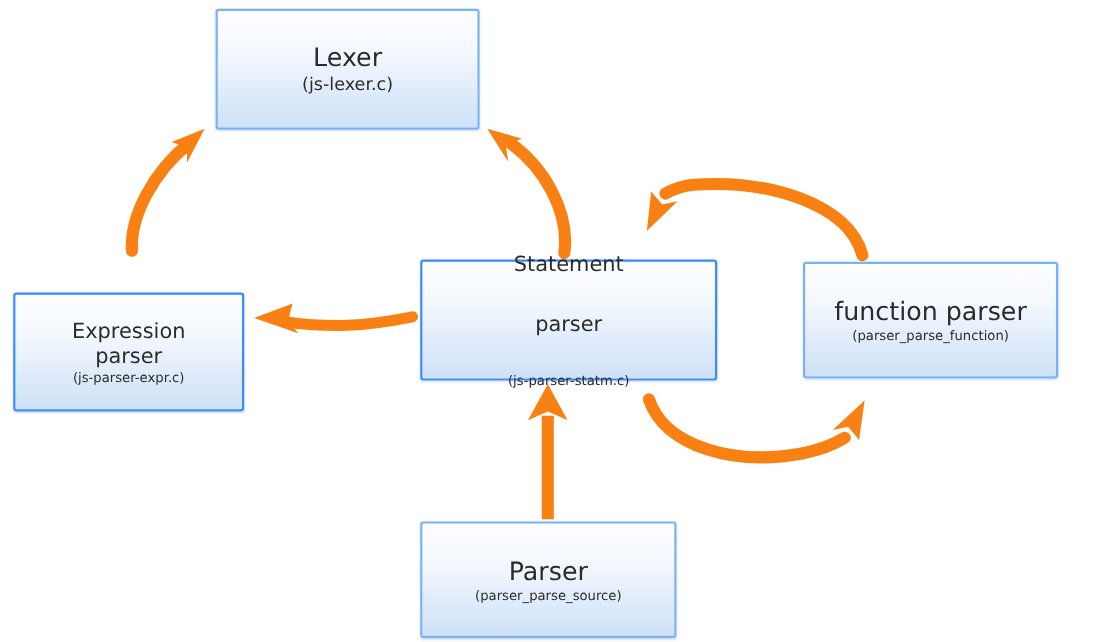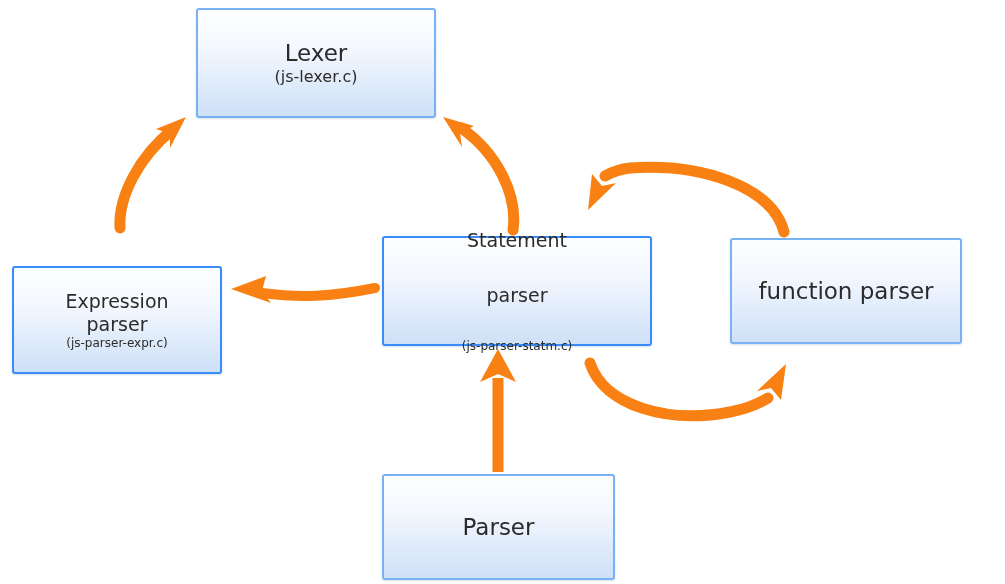--- a/index.html
+++ b/index.html
@@ -101,19 +101,21 @@
   </div>
 
   <div class="node border-strong" style="left:382px; top:236px; width:270px; height:110px;gap:32px;">
     <span class="line small">Statement</span>
     <span class="line small">parser</span>
     <span class="line tiny">(js-parser-statm.c)</span>
   </div>
 
   <div class="node border-light" style="left:730px; top:238px; width:232px; height:106px;">
     <span class="line big">function parser</span>
+    <span class="line tiny">(parser_parse_function)</span>
   </div>
 
   <div class="node border-light" style="left:382px; top:474px; width:233px; height:106px;">
     <span class="line big">Parser</span>
+    <span class="line tiny">(parser_parse_source)</span>
   </div>
 
 </div>
 
 </body></html>

